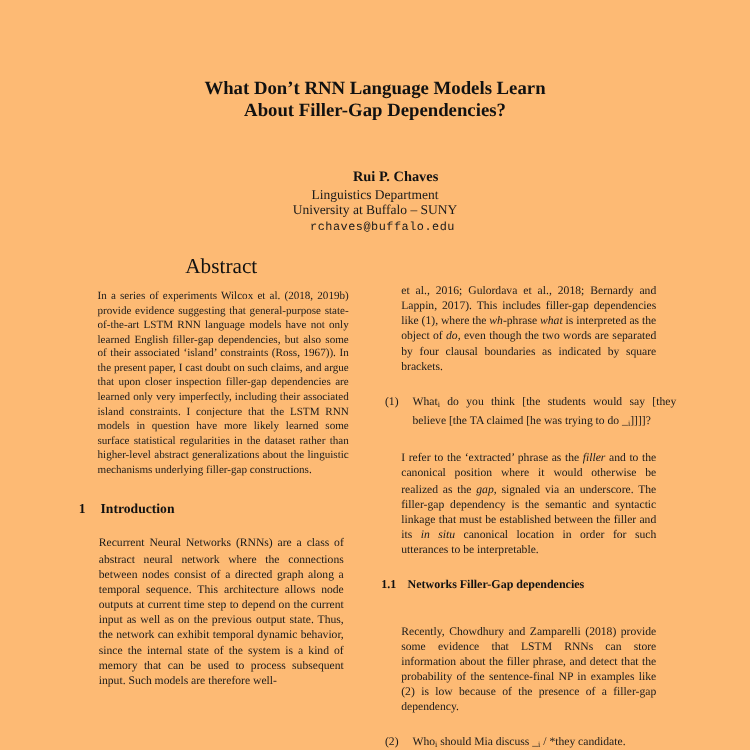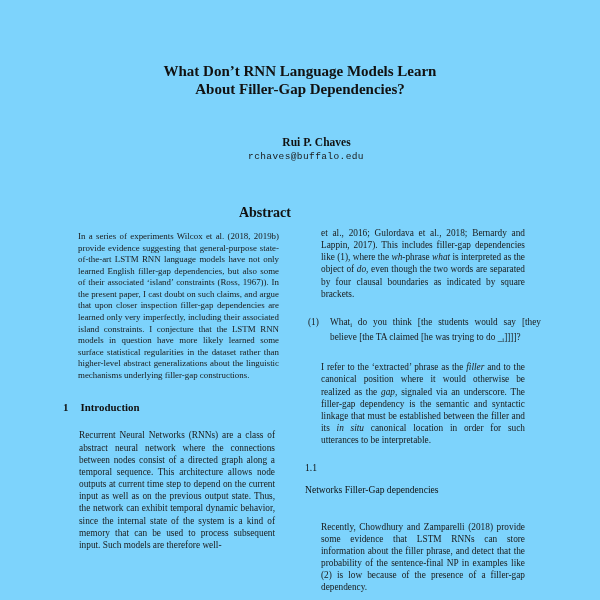--- a/index.html
+++ b/index.html
@@ -1,58 +1,60 @@
 <!DOCTYPE html>
 <html><head>
 <meta charset="utf-8">
 <style>
   html,body{margin:0;padding:0;background:#ffffff;}
   .page{
-    position:relative;width:600px;height:600px;background:#7dd3fc;overflow:hidden;
+    position:relative;width:600px;height:600px;background:#fdba74;overflow:hidden;
     font-family:"Liberation Serif","DejaVu Serif",serif;color:#1a1a1a;
     -webkit-font-smoothing:antialiased;
   }
   .title{
     position:absolute;top:62px;left:40px;right:40px;text-align:center;
     font-weight:700;font-size:15px;line-height:18px;color:#111;
   }
   .authors{position:absolute;top:136px;left:0;right:0;text-align:center;}
   .author-name{font-weight:700;font-size:11.5px;line-height:13.5px;color:#111;margin-left:33px;}
   .author-line{font-size:10.8px;line-height:12.6px;}
   .author-email{
     font-family:"Liberation Mono","DejaVu Sans Mono",monospace;
     font-size:9.5px;line-height:13px;letter-spacing:0.4px;margin-left:12px;
   }
   .col{position:absolute;font-size:9.3px;line-height:12.15px;text-align:justify;}
   .col-left{left:63px;top:207px;width:228px;}
   .col-right{left:305px;top:211px;width:236px;}
-  .abstract-heading{text-align:right;font-weight:700;font-size:14px;margin:0 0 10px 0;color:#111;}
+  .abstract-heading{text-align:center;font-weight:400;font-size:17px;margin:0 0 10px 0;color:#111;}
   .abstract-body{margin:12px 12px 0 15px;font-size:8.9px;line-height:11.55px;text-align:justify;}
   .section-heading{display:flex;gap:12px;font-weight:700;font-size:10.9px;margin:20px 0 11px 0;text-align:left;color:#111;}
-  .subsection-heading{display:flex;gap:9px;font-weight:400;font-size:9.6px;margin:13px 0 25px 0;text-align:left;color:#111;flex-direction:column;}
+  .subsection-heading{display:flex;gap:9px;font-weight:700;font-size:9.6px;margin:13px 0 25px 0;text-align:left;color:#111;}
   p.body-par{margin:16px;}
   .example{display:flex;gap:6px;margin:9px 0 9px 3px;}
   .ex-num{flex:0 0 16px;}
   .ex-body{flex:1;text-align:justify;}
   .seg-i{font-style:italic;}
   .seg-sub{font-size:6.5px;vertical-align:-1.5px;}
   .clipped-line{height:5px;overflow:hidden;margin-top:8px;color:#555;}
 </style>
 </head>
 <body>
 
 <div class="page">
 
   <div class="title">
     <div>What Don’t RNN Language Models Learn</div>
     <div>About Filler-Gap Dependencies?</div>
   </div>
 
   <div class="authors">
     <div class="author-name">Rui P. Chaves</div>
+    <div class="author-line">Linguistics Department</div>
+    <div class="author-line">University at Buffalo – SUNY</div>
     <div class="author-email">rchaves@buffalo.edu</div>
   </div>
 
   <div class="col col-left">
     <div class="abstract-heading">Abstract</div>
     <p class="abstract-body">In a series of experiments Wilcox et al. (2018, 2019b) provide evidence suggesting that general-purpose state-of-the-art LSTM RNN language models have not only learned English filler-gap dependencies, but also some of their associated ‘island’ constraints (Ross, 1967)). In the present paper, I cast doubt on such claims, and argue that upon closer inspection filler-gap dependencies are learned only very imperfectly, including their associated island constraints. I conjecture that the LSTM RNN models in question have more likely learned some surface statistical regularities in the dataset rather than higher-level abstract generalizations about the linguistic mechanisms underlying filler-gap constructions.</p>
     <div class="section-heading">
       <span>1</span>
       <span>Introduction</span>
     </div>

